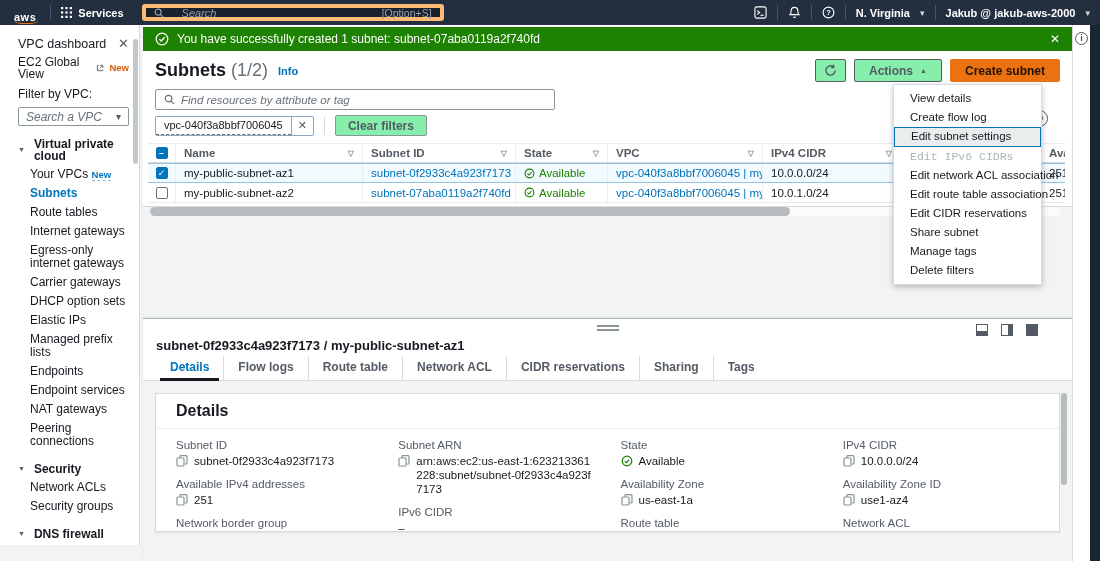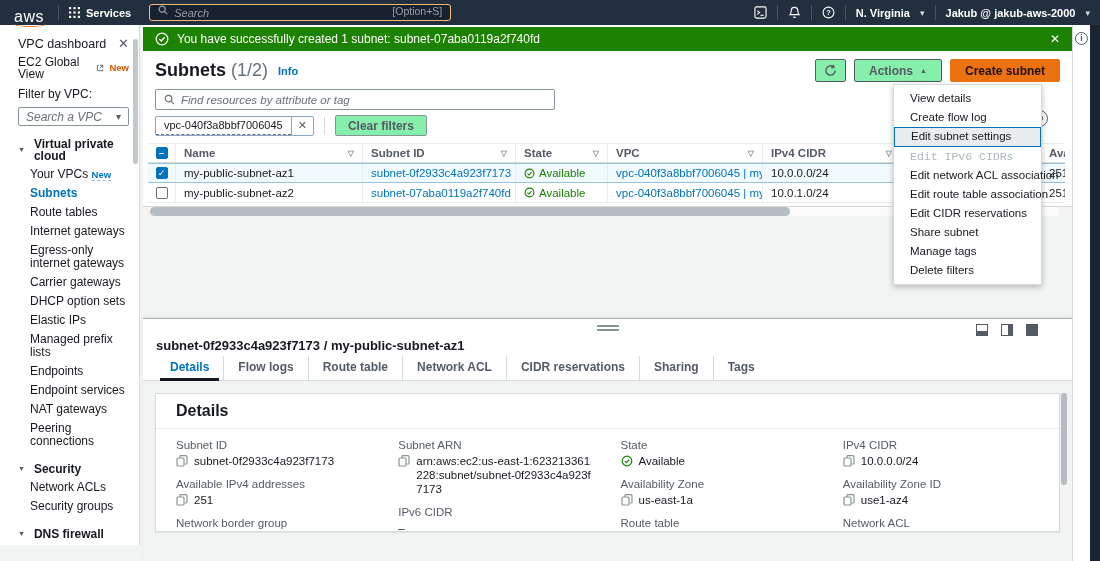--- a/index.html
+++ b/index.html
@@ -7,25 +7,25 @@
   body {
     font-family: "Liberation Sans", sans-serif;
     background:#f2f3f3; position:relative; overflow:hidden;
     color:#16191f; font-size:12px;
   }
   .screen{position:absolute;inset:0;width:1100px;height:561px;overflow:hidden;}
 
   
   .topnav{position:absolute;top:0;left:0;width:1100px;height:25px;background:#232f3e;display:flex;align-items:center;z-index:60;color:#fff;}
   .nav-item{display:flex;align-items:center;height:25px;padding:0 10px;gap:6px;cursor:pointer;}
-  .aws-logo{font-weight:normal;font-size:16px;position:relative;padding:0 14px 2px 14px;letter-spacing:.5px;margin-top:11px;}
+  .aws-logo{font-weight:bold;font-size:11px;position:relative;padding:0 14px 2px 14px;letter-spacing:.5px;margin-top:11px;}
   .aws-logo::after{content:"";position:absolute;left:14px;right:12px;bottom:1px;height:5px;border-bottom:1.6px solid #ec7211;border-radius:0 0 100% 100%;}
   .nav-divider{width:1px;height:15px;background:#46536a;}
   .nav-label{font-size:11px;font-weight:bold;color:#fff;}
-  .nav-search{width:302px;height:17px;background:#18212e;border:1px solid #fdba74;border-radius:3px;display:flex;padding:0 8px;margin-left:8px;gap:6px;}
+  .nav-search{width:302px;height:17px;background:#18212e;border:4px solid #fdba74;border-radius:3px;display:flex;align-items:center;padding:0 8px;margin-left:8px;gap:18px;}
   .nav-search input{flex:1;background:transparent;border:0;outline:0;color:#e6e9ec;font-size:11px;font-style:italic;}
   .nav-search input::placeholder{color:#95a0ab;}
   .shortcut{font-size:10.5px;color:#95a0ab;}
   .nav-right{margin-left:auto;display:flex;align-items:center;}
   .caret-down::after{content:"▾";font-size:9px;margin-left:4px;color:#d5dbdb;}
 
   
   .banner{position:absolute;left:143px;top:27px;width:929px;height:24px;background:#1d8102;color:#fff;display:flex;align-items:center;gap:8px;padding:0 12px;z-index:10;font-size:12px;}
   .banner .close{margin-left:auto;font-size:12px;color:#fff;cursor:pointer;}
 

